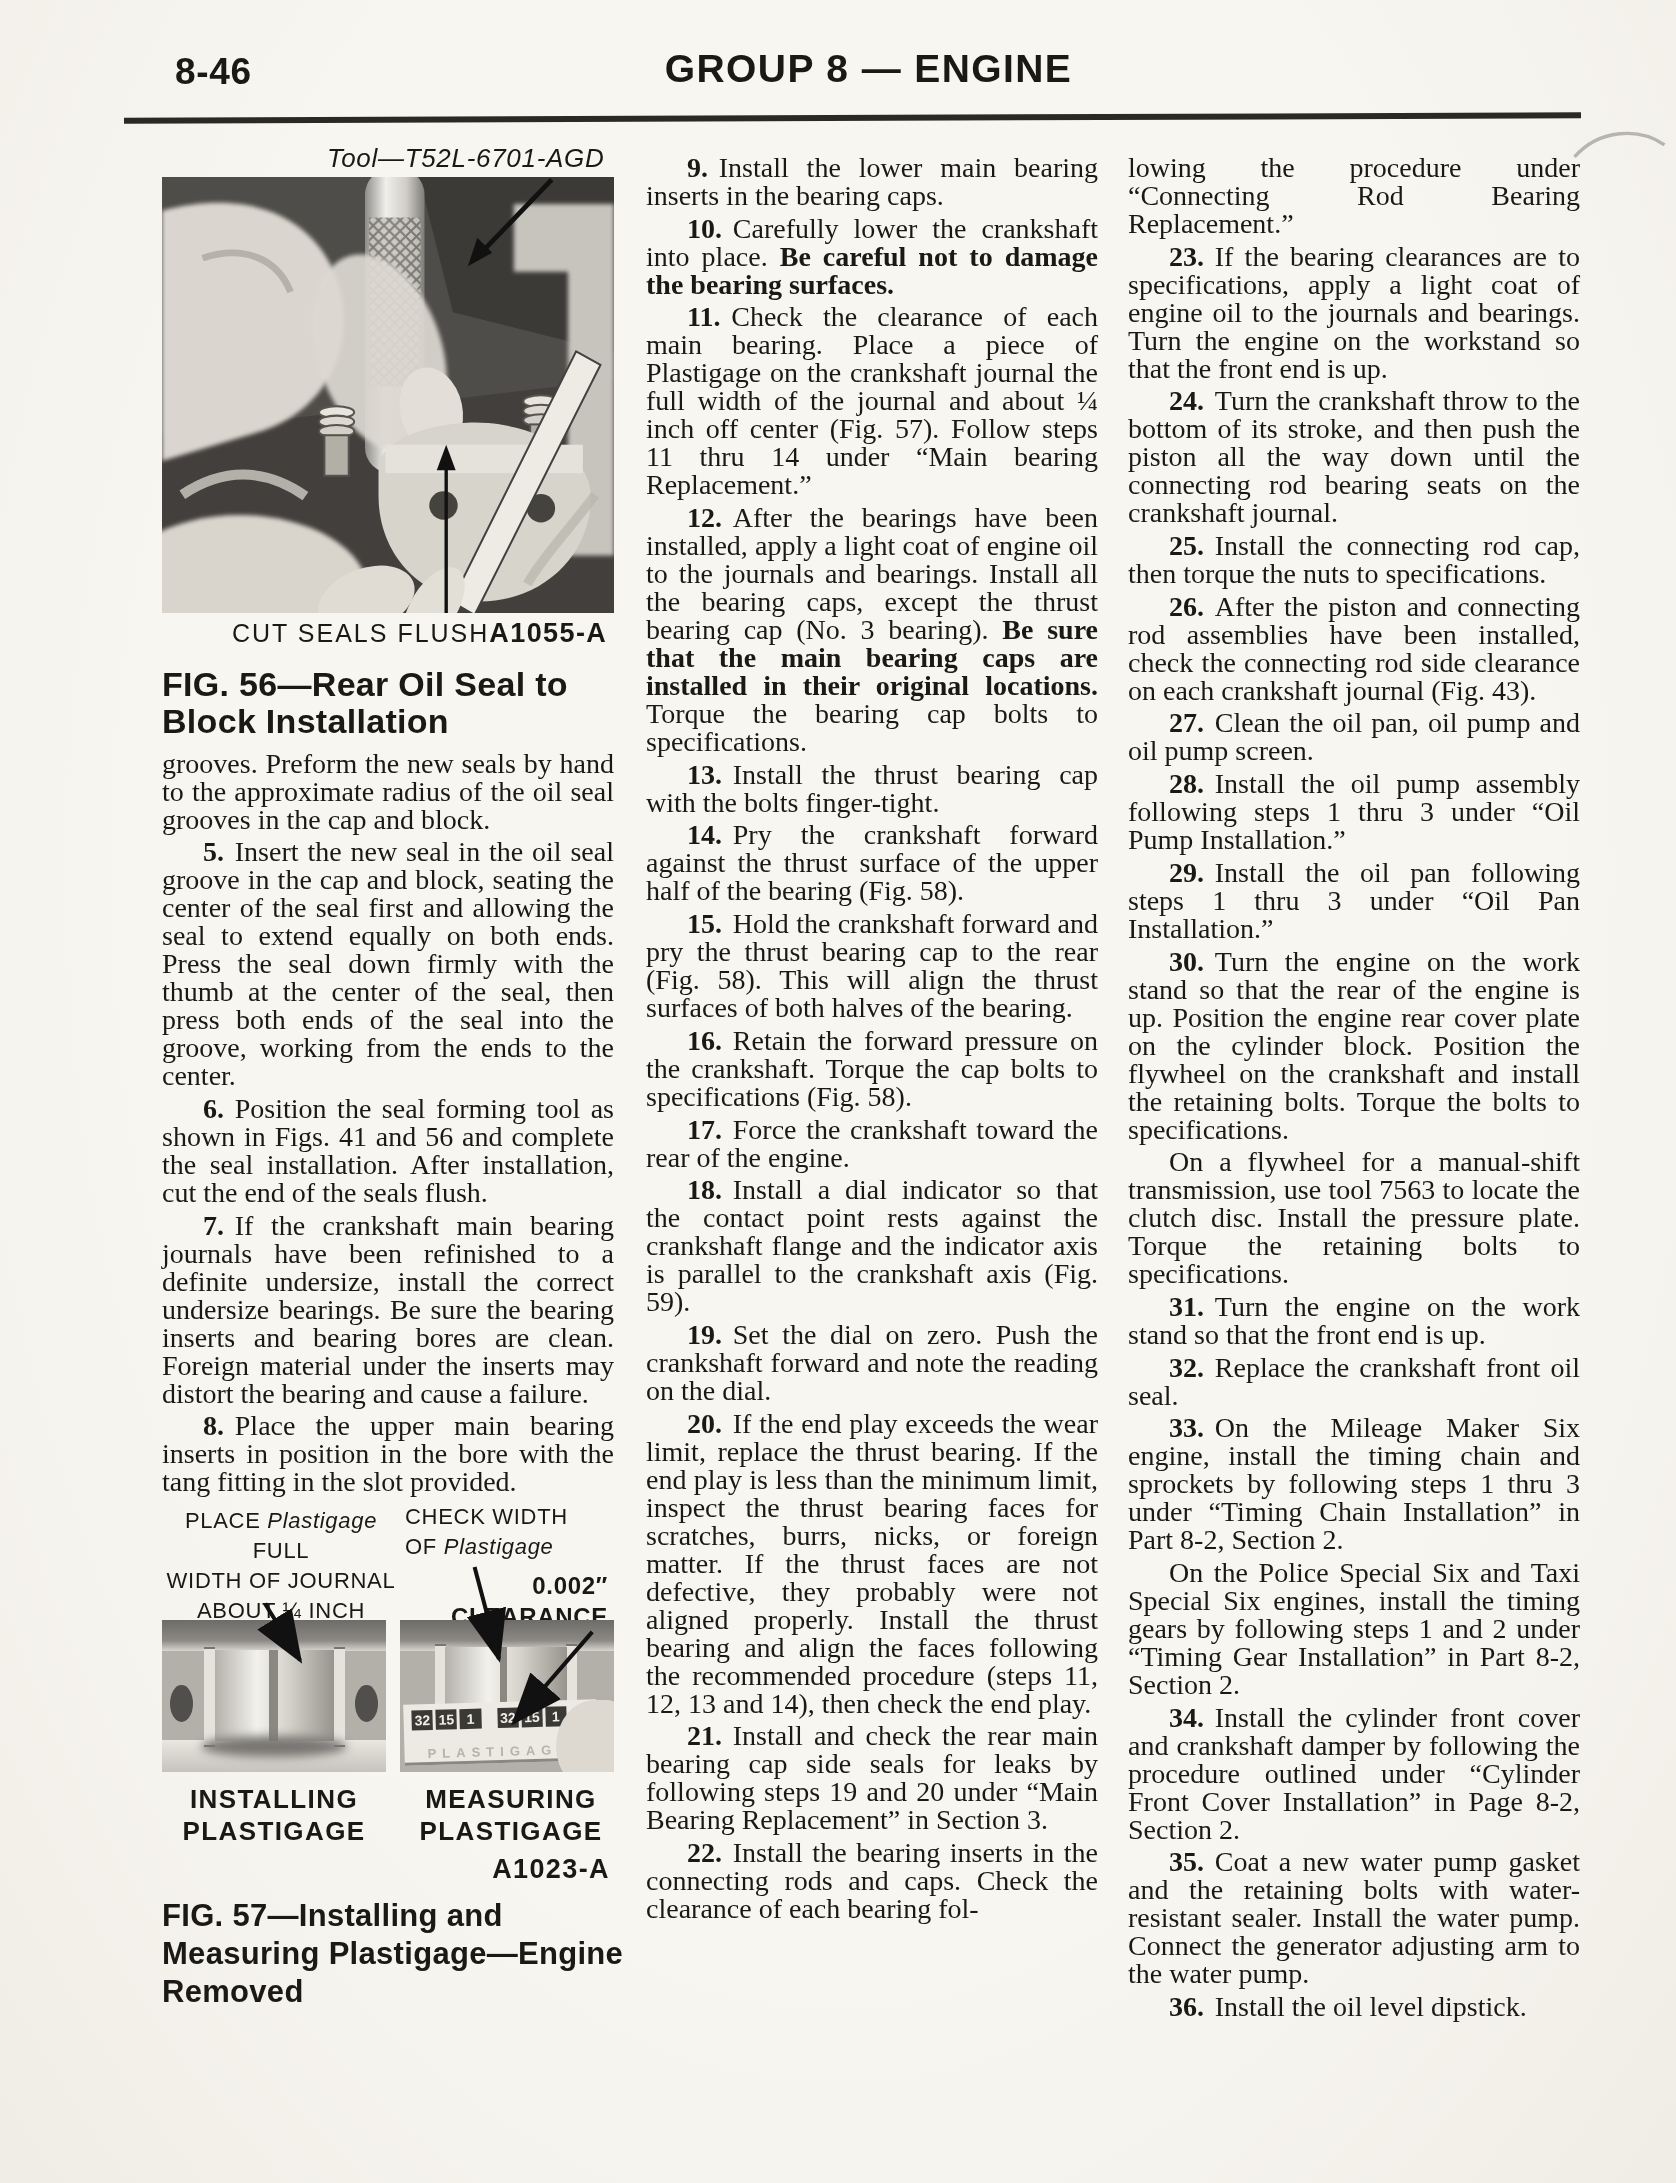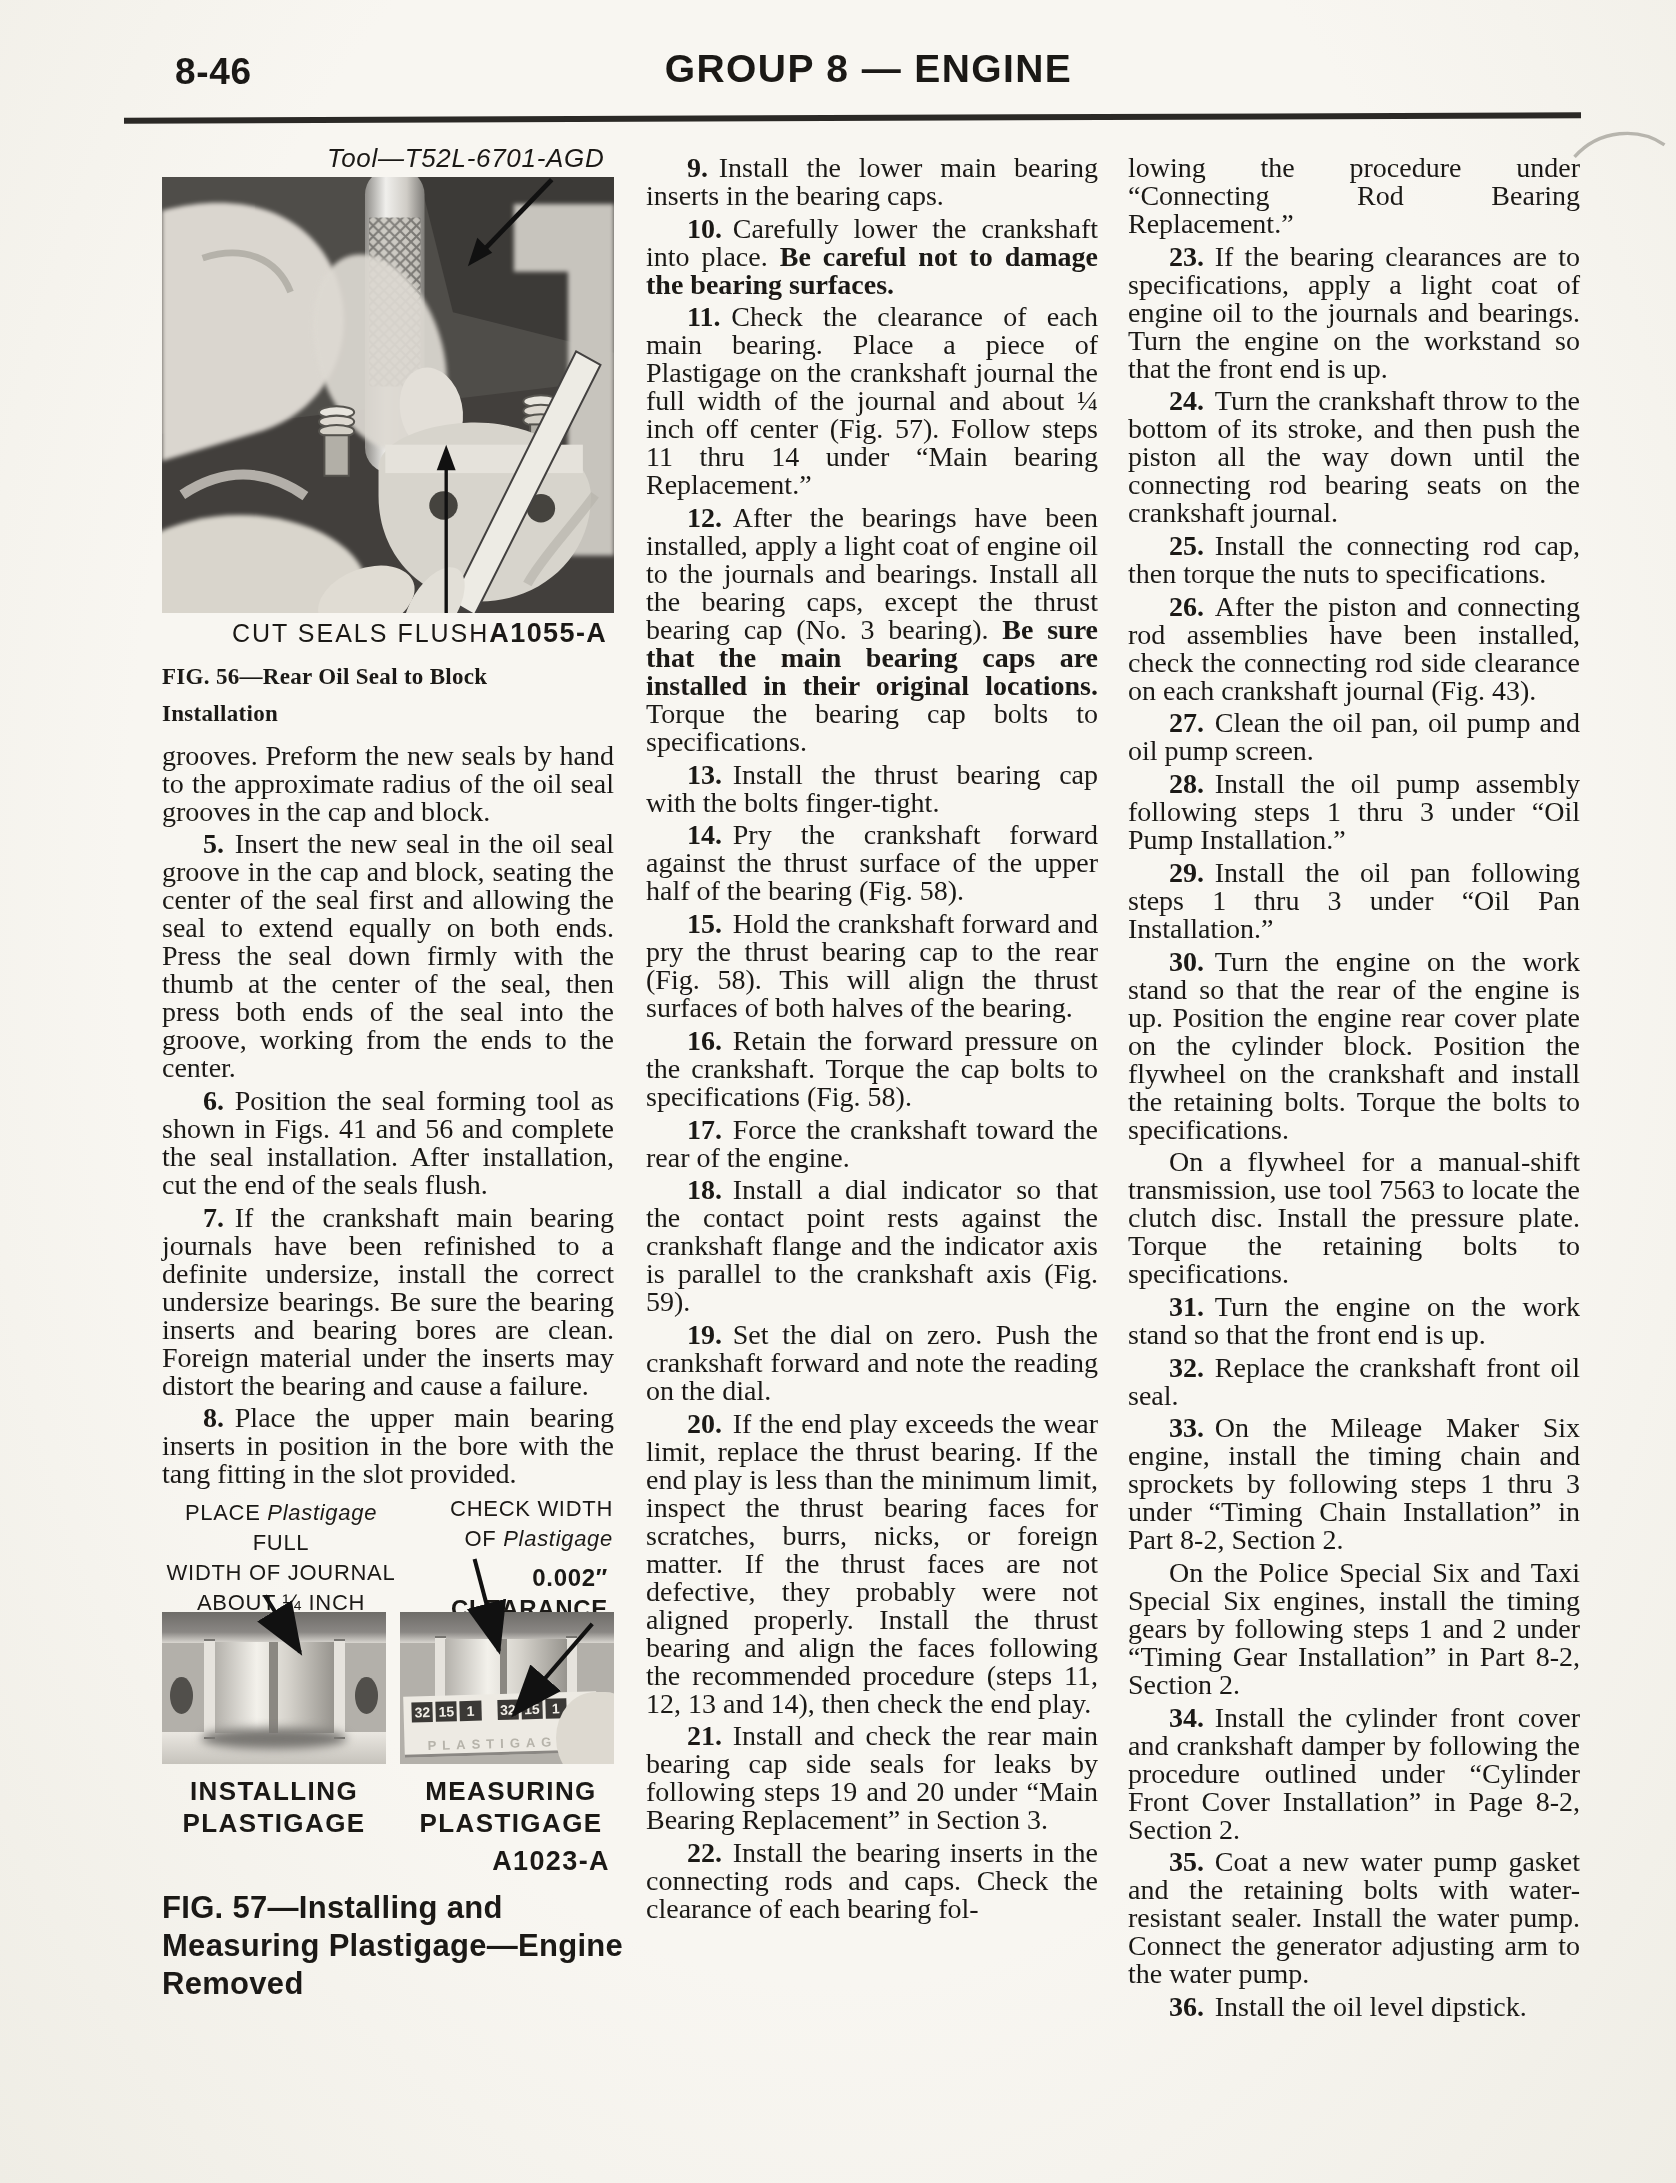--- a/index.html
+++ b/index.html
@@ -49,35 +49,35 @@
     height:31px; line-height:31px; margin-bottom:2.7px; letter-spacing:0.7px;
   }
   .photo56 { display:block; width:452px; height:436px; }
   .photo-sub {
     display:flex; justify-content:flex-end; align-items:baseline; 
     font-family:"Liberation Sans", sans-serif; margin-top:5.4px; height:32px;
   }
   .photo-sub .label { font-size:25px; letter-spacing:2px; }
   .photo-sub .code  { font-weight:bold; font-size:27px; letter-spacing:1.4px; padding-right:6.8px; }
   .fig-caption {
-    font-family:Liberation Serif, serif; font-weight:bold;
-    font-size:23px; line-height:37px; margin-top:8px; letter-spacing:0.3px;
+    font-family:Liberation Sans, sans-serif; font-weight:bold;
+    font-size:34px; line-height:37px; margin-top:16px; letter-spacing:0.3px;
     width:433px;
   }
   .col-left .body-text { margin-top:9.5px; }
 
   
   .fig57 { position:relative; height:514px; margin-top:5.4px;
            font-family:"Liberation Sans", sans-serif; }
   .f57-label-left {
     position:absolute; left:0; top:4px; width:238px; text-align:center;
     font-size:22px; line-height:30px; letter-spacing:0.7px;
   }
   .f57-label-right {
-    position:absolute; left:243px; top:0; width:208px; text-align:right;
+    position:absolute; left:243px; top:0; width:208px; text-align:left;
     font-size:22px; line-height:30px; letter-spacing:0.7px;
   }
   .f57-clearance {
     position:absolute; left:243px; top:68px; width:203px; text-align:right;
     font-weight:bold; font-size:24px; line-height:31px; letter-spacing:0.7px;
   }
   .photo57 { position:absolute; top:118px; height:152px; background:#b3b0aa; overflow:hidden; }
   .photo57.pl { left:0; width:224px; }
   .photo57.pr { left:238px; width:214px; }
   .p57-top { position:absolute; left:0; top:0; right:0; height:31px;

